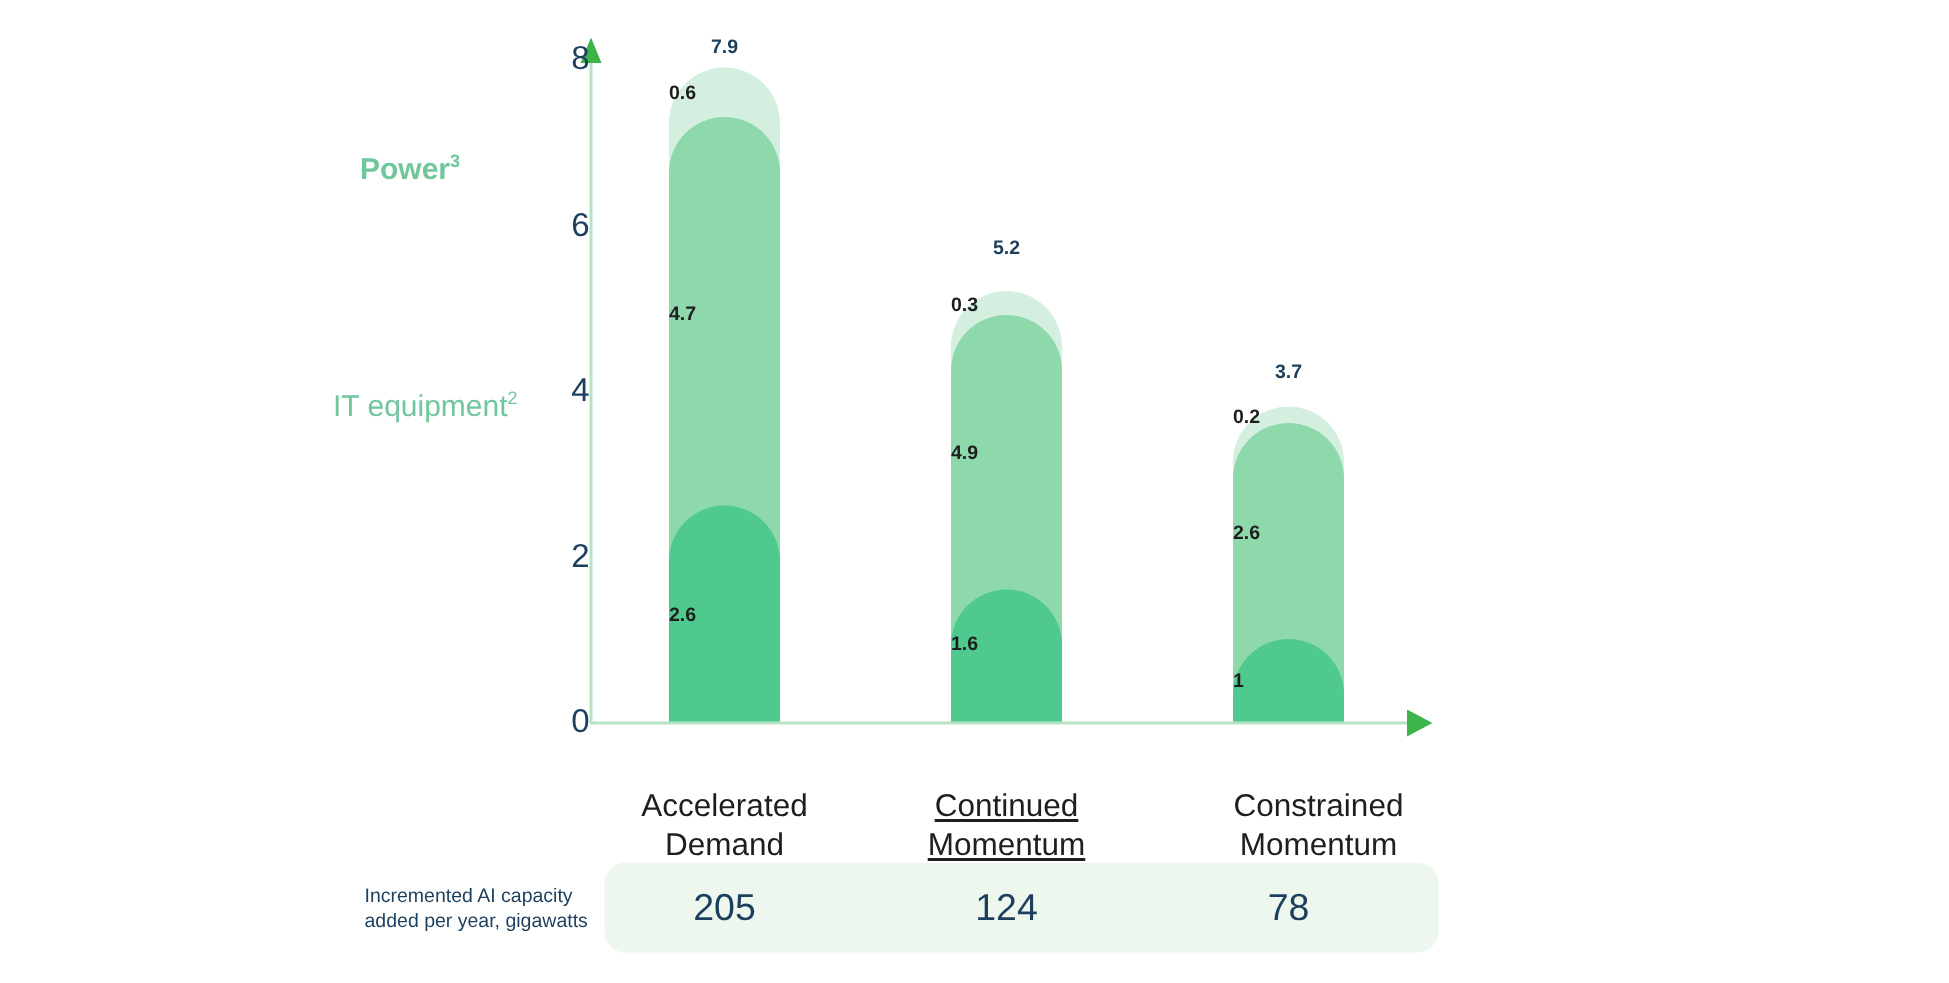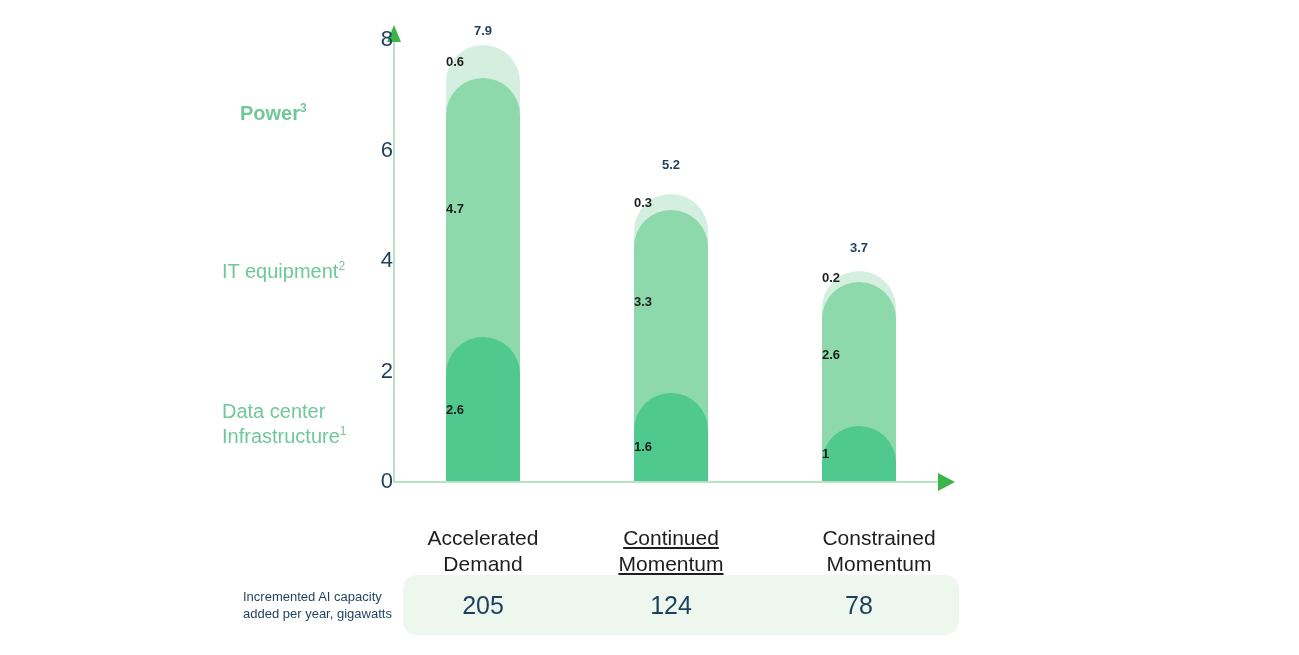--- a/index.html
+++ b/index.html
@@ -178,22 +178,20 @@
 </style>
 </head>
 <body>
 
 <div id="chart-root">
 
   <div id="legend-power" class="legend-label"><span>Power</span><sup>3</sup></div>
 
   <div id="legend-it" class="legend-label"><span>IT equipment</span><sup>2</sup></div>
 
-  <div id="legend-dc" class="legend-label"><span>Data center
-Infrastructure</span><sup>1</sup></div>
 
   <div id="plot">
     <div id="y-axis-line"></div>
     <div id="y-axis-arrow"></div>
     <div id="x-axis-line"></div>
     <div id="x-axis-arrow"></div>
 
     <div id="y-ticks">
         <div class="y-tick" style="top: 456px;">0</div>
         <div class="y-tick" style="top: 345.5px;">2</div>
@@ -208,22 +206,22 @@
           <div class="seg" style="background: rgb(79, 201, 141); height: 143.65px; bottom: 0px;"></div>
           <div class="seg-value" style="bottom: 63.825px;">2.6</div>
           <div class="seg-value" style="bottom: 265.488px; margin-top: 32px;">4.7</div>
           <div class="seg-value" style="bottom: 411.9px;">0.6</div>
           <div class="bar-total" style="bottom: 443px;">7.9</div>
         </div>
         <div class="bar-col" style="left: 241px; height: 460px; bottom: 4px;">
           <div class="seg" style="background: rgb(212, 239, 224); height: 287.3px; bottom: 0px;"></div>
           <div class="seg" style="background: rgb(142, 217, 171); height: 270.725px; bottom: 0px;"></div>
           <div class="seg" style="background: rgb(79, 201, 141); height: 88.4px; bottom: 0px;"></div>
-          <div class="seg-value" style="bottom: 27px;">1.6</div>
-          <div class="seg-value" style="bottom: 171.562px;">3.3</div>
+          <div class="seg-value" style="bottom: 45px;">1.6</div>
+          <div class="seg-value" style="bottom: 171.562px;">4.9</div>
           <div class="seg-value" style="bottom: 271.012px;">0.3</div>
           <div class="bar-total" style="bottom: 309.3px;">5.2</div>
         </div>
         <div class="bar-col" style="left: 429px; height: 460px; bottom: 4px;">
           <div class="seg" style="background: rgb(212, 239, 224); height: 209.95px; bottom: 0px;"></div>
           <div class="seg" style="background: rgb(142, 217, 171); height: 198.9px; bottom: 0px;"></div>
           <div class="seg" style="background: rgb(79, 201, 141); height: 55.25px; bottom: 0px;"></div>
           <div class="seg-value" style="bottom: 19.625px;">1</div>
           <div class="seg-value" style="bottom: 119.075px;">2.6</div>
           <div class="seg-value" style="bottom: 196.425px;">0.2</div>

